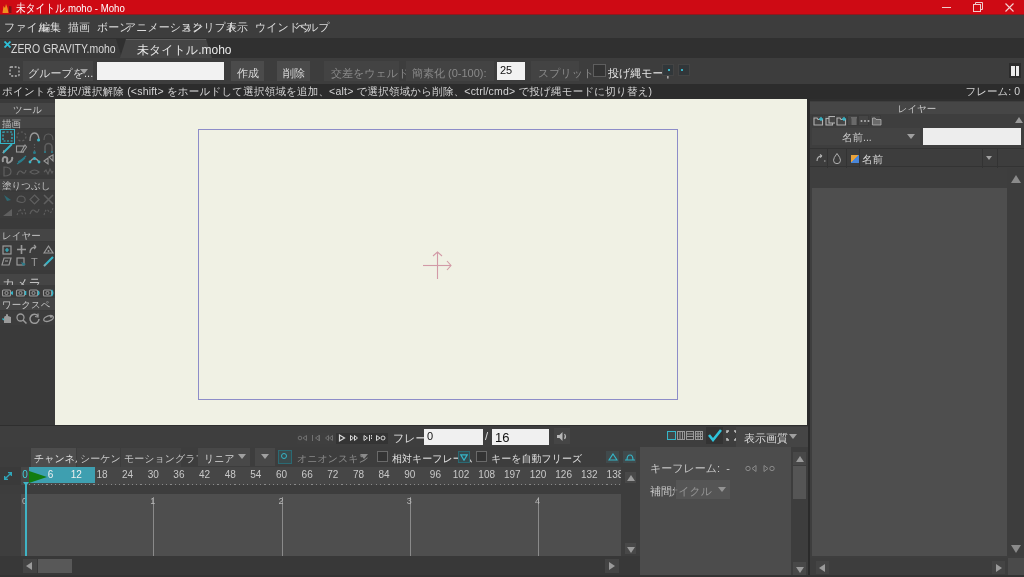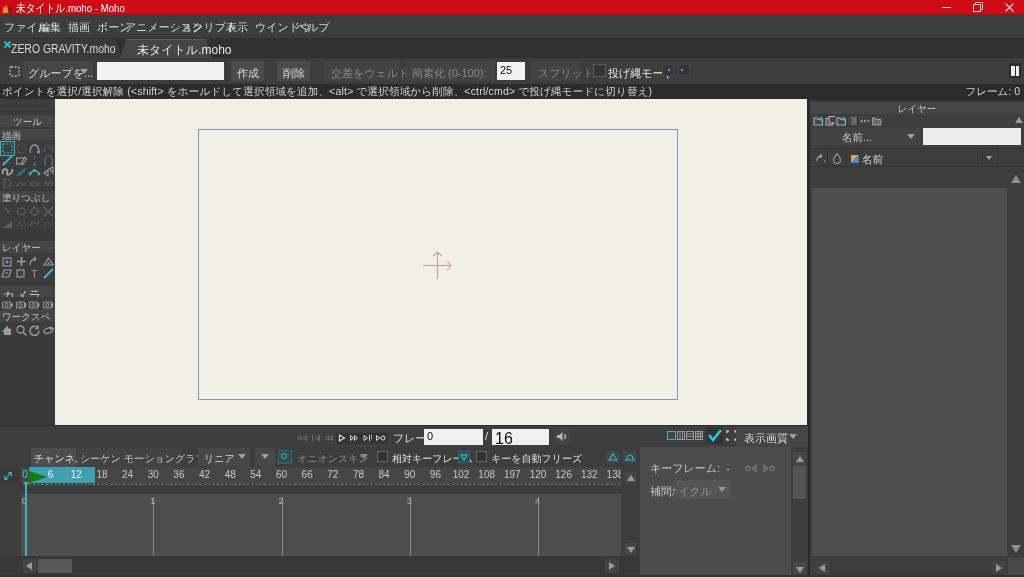--- a/index.html
+++ b/index.html
@@ -78,21 +78,21 @@
   <div class="abs" style="left:1009px;top:5px;width:12px;height:15px;background:#2c2c2c;"></div>
   <div class="abs" style="left:1011px;top:8px;width:3.5px;height:10px;background:#ececec;"></div>
   <div class="abs" style="left:1015.5px;top:8px;width:3.5px;height:10px;background:#ececec;"></div>
 </div>
 
 <div class="abs" style="left:0;top:84px;width:1024px;height:15px;background:#2c2c2c;">
   <div class="abs" style="left:2px;top:1px;font-size:10.5px;color:#d4d4d4;white-space:nowrap;letter-spacing:0.2px;">ポイントを選択/選択解除 (&lt;shift&gt; をホールドして選択領域を追加、&lt;alt&gt; で選択領域から削除、&lt;ctrl/cmd&gt; で投げ縄モードに切り替え)</div>
   <div class="abs" style="right:4px;top:1px;font-size:10.5px;color:#d4d4d4;">フレーム: 0</div>
 </div>
 
-<div class="abs" id="palette" style="left:0;top:99px;width:55px;height:326px;background:#3a3a3a;margin-top:12px;">
+<div class="abs" id="palette" style="left:0;top:99px;width:55px;height:326px;background:#3a3a3a;">
   <div class="abs" style="left:0;top:4px;width:55px;height:12px;background:#464646;text-align:center;color:#c6c6c6;font-size:9.5px;padding-top:1px;">ツール</div>
   <div class="abs" style="left:0;top:17.5px;width:55px;height:11.5px;background:#454545;color:#c2c2c2;font-size:9.5px;padding-top:1px;padding-left:2px;">描画</div>
   <div class="abs" id="icons-draw" style="left:0;top:30px;width:55px;height:46px;background:#3c3c3c;">
         <div class="abs" style="left: 1px; top: 1px; width: 13px; height: 13px; outline: rgb(53, 181, 200) solid 1.4px; outline-offset: 0px;">
           <svg width="13" height="13" viewBox="0 0 13 13">
             <rect x="2" y="2" width="9" height="9" fill="none" stroke="#35b5c8" stroke-width="1.2" stroke-dasharray="2 1.5"></rect>
           </svg>
         </div>
         <div class="abs" style="left: 14.5px; top: 1px; width: 13px; height: 13px;">
           <svg width="13" height="13" viewBox="0 0 13 13">
@@ -404,21 +404,21 @@
     <path d="M1 6 L5 11 L13 1" stroke="#2ec4dc" stroke-width="2.6" fill="none"></path>
   </svg>
   <svg class="abs" style="left:726px;top:4px" width="11" height="11" viewBox="0 0 11 11">
     <g stroke="#c0c0c0" stroke-width="1.6" fill="none">
           <path d="M1 3 L1 1 L3 1 M8 1 L10 1 L10 3 M10 8 L10 10 L8 10 M3 10 L1 10 L1 8"></path>
         </g>
   </svg>
   <div class="abs" style="left:393px;top:5px;font-size:11px;color:#e0e0e0;">フレーム</div>
   <div class="abs" style="left:424px;top:3px;width:59px;height:16px;background:#f0f0f0;color:#111;font-size:11px;padding:1px 0 0 3px;">0</div>
   <div class="abs" style="left:485px;top:4px;font-size:11px;color:#e0e0e0;">/</div>
-  <div class="abs" style="left:492px;top:3px;width:57px;height:16px;background:#f0f0f0;color:#111;font-size:16px;padding:1px 0 0 3px;">16</div>
+  <div class="abs" style="left:492px;top:3px;width:57px;height:16px;background:#f0f0f0;color:#111;font-size:13px;padding:1px 0 0 3px;">16</div>
   <div class="abs" style="left:554px;top:2px;width:16px;height:16px;background:#454545;"></div>
   <svg class="abs" style="left:556px;top:5px" width="12" height="11" viewBox="0 0 12 11">
     <path d="M1 4 L3.5 4 L6.5 1 L6.5 10 L3.5 7 L1 7 Z" fill="#b8b8b8"></path>
     <path d="M8.5 3 Q10.5 5.5 8.5 8" stroke="#b8b8b8" stroke-width="1.2" fill="none"></path>
   </svg>
   <div class="abs" style="left:736px;top:1px;width:72px;height:20px;background:#454545;"></div>
   <div class="abs" style="left:744px;top:5px;font-size:11px;color:#d8d8d8;">表示画質</div>
   <div class="abs" style="left:789px;top:8px;width:0;height:0;border-left:4px solid transparent;border-right:4px solid transparent;border-top:5px solid #a0a0a0;"></div>
 </div>
 

